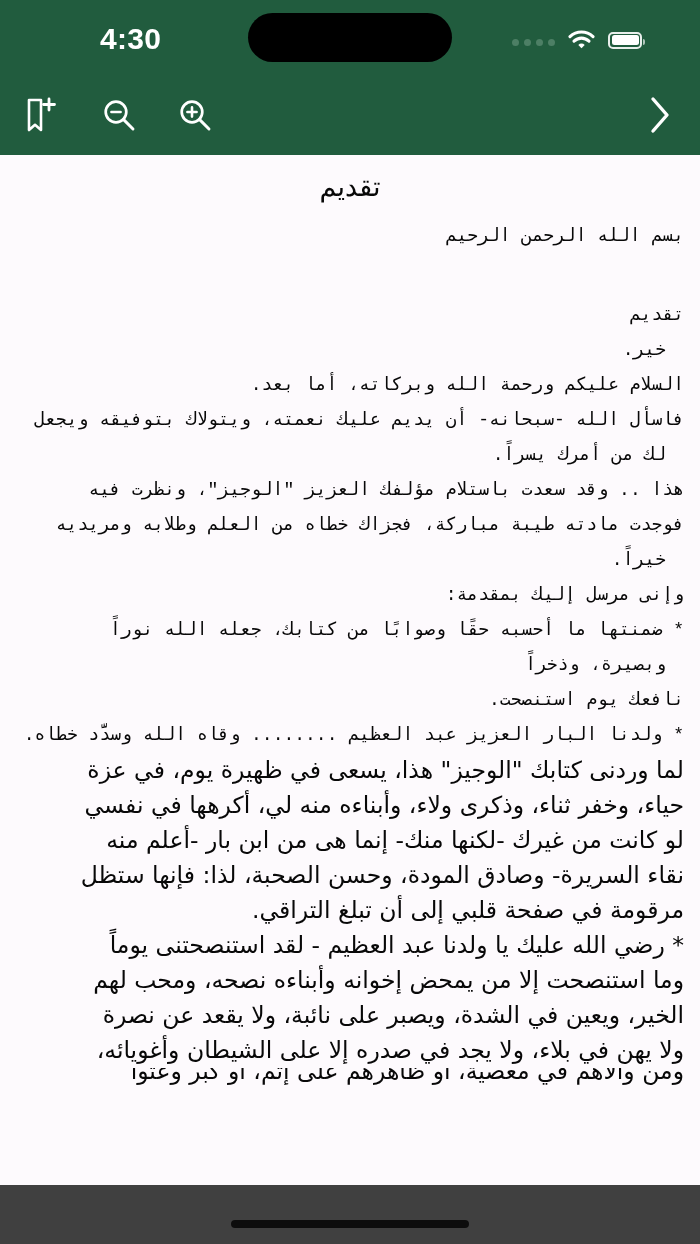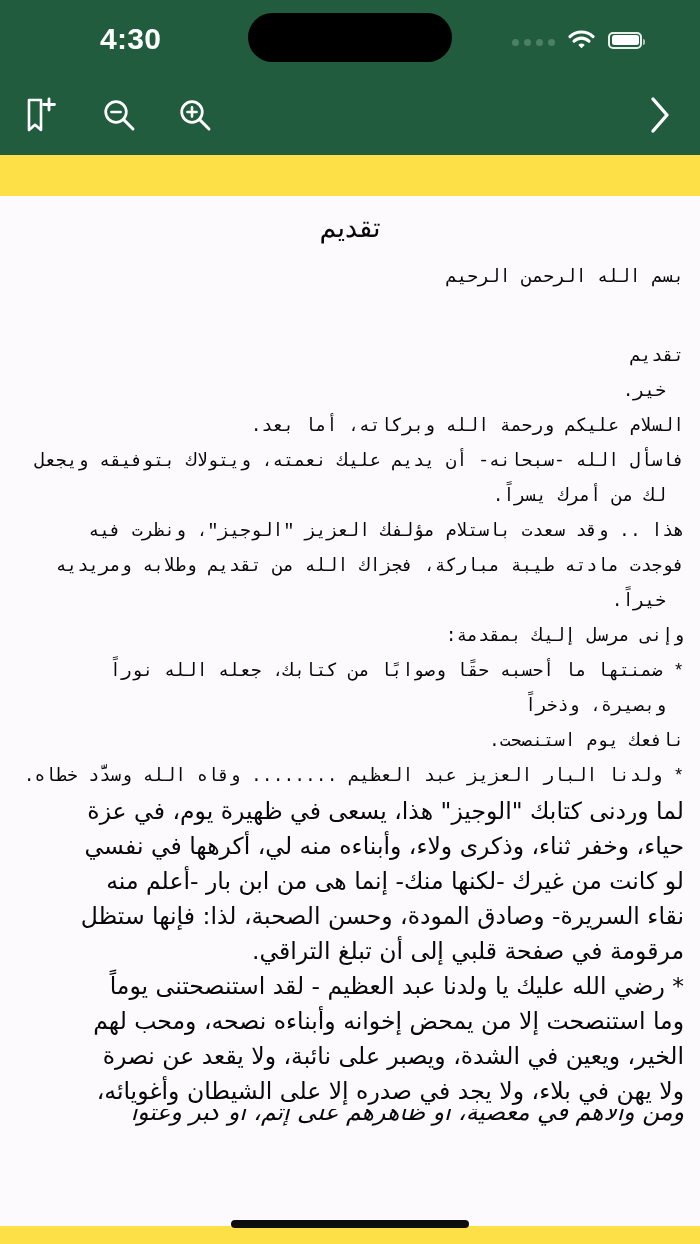--- a/index.html
+++ b/index.html
@@ -12,21 +12,21 @@
     height: 1244px;
     overflow: hidden;
     background: #fdfafd;
     font-family: "Liberation Sans", "DejaVu Sans", sans-serif;
     -webkit-font-smoothing: antialiased;
   }
   .phone {
     position: relative;
     width: 700px;
     height: 1244px;
-    background: #fde047;
+    background: #404040;
     overflow: hidden;
   }
 
   
   .topbar {
     position: absolute;
     left: 0; top: 0;
     width: 700px;
     height: 155px;
     background: #215c3e;
@@ -140,21 +140,20 @@
   .content {
     position: absolute;
     left: 0;
     top: 155px;
     width: 700px;
     height: 1030px;
     background: #fdfafd;
     overflow: hidden;
     padding: 0;
     box-sizing: border-box;
-    margin-top: 41px;
   }
   .page {
     direction: rtl;
     text-align: right;
     color: #050505;
     padding: 0 16px;
     box-sizing: border-box;
   }
   .ln {
     font-family: Liberation Mono, monospace;
@@ -176,21 +175,20 @@
     line-height: 36px;
     text-align: center;
     padding-right: 0;
     color: #080808;
   }
   
   .ind-1 { padding-right: 18px; }
   .clip-row {
     height: 22px;
     overflow: hidden;
-    font-style: italic;
   }
   .clip-row .ln { margin-top: -14px; }
 
   
   .home-indicator {
     position: absolute;
     left: 50%;
     transform: translateX(-50%);
     bottom: 16px;
     width: 238px;
@@ -286,21 +284,21 @@
 
       <div class="gap-lg"></div>
 
       <div class="ln">تقديم</div>
 
       <div class="ln ind-1">خير.</div>
       <div class="ln">السلام عليكم ورحمة الله وبركاته، أما بعد.</div>
       <div class="ln">فاسأل الله -سبحانه- أن يديم عليك نعمته، ويتولاك بتوفيقه ويجعل</div>
       <div class="ln ind-1">لك من أمرك يسراً.</div>
       <div class="ln">هذا .. وقد سعدت باستلام مؤلفك العزيز "الوجيز"، ونظرت فيه</div>
-      <div class="ln">فوجدت مادته طيبة مباركة، فجزاك الله من تقديم وطلابه ومريديه</div>
+      <div class="ln">فوجدت مادته طيبة مباركة، فجزاك خطاه من العلم وطلابه ومريديه</div>
       <div class="ln ind-1">خيراً.</div>
       <div class="ln">وإنى مرسل إليك بمقدمة:</div>
       <div class="ln">* ضمنتها ما أحسبه حقًا وصوابًا من كتابك، جعله الله نوراً</div>
       <div class="ln ind-1">وبصيرة، وذخراً</div>
       <div class="ln">نافعك يوم استنصحت.</div>
       <div class="ln">* ولدنا البار العزيز عبد العظيم ........ وقاه الله وسدَّد خطاه.</div>
 
       <div class="ln sans">لما وردنى كتابك "الوجيز" هذا، يسعى في ظهيرة يوم، في عزة</div>
       <div class="ln sans">حياء، وخفر ثناء، وذكرى ولاء، وأبناءه منه لي، أكرهها في نفسي</div>
       <div class="ln sans">لو كانت من غيرك -لكنها منك- إنما هى من ابن بار -أعلم منه</div>

